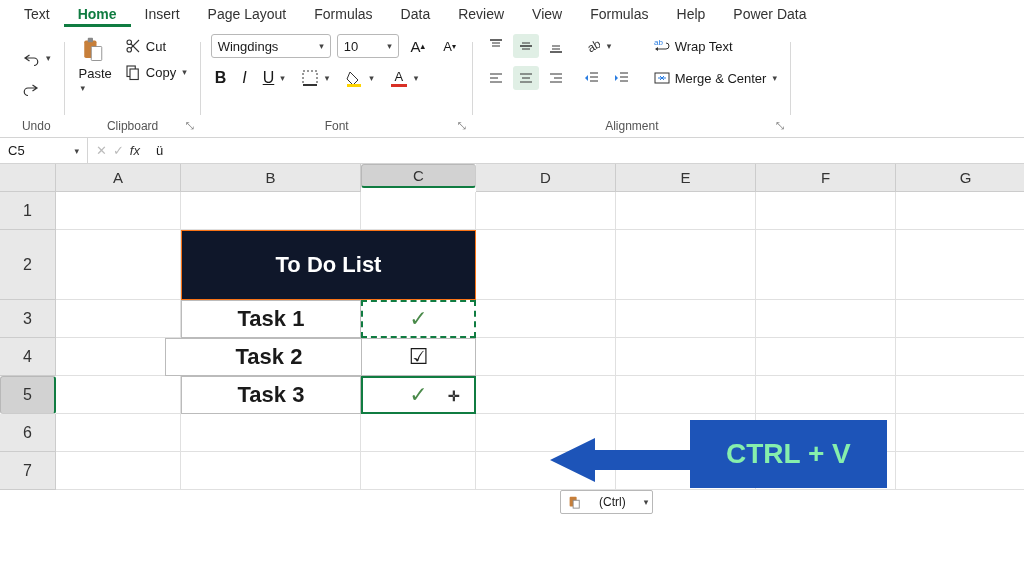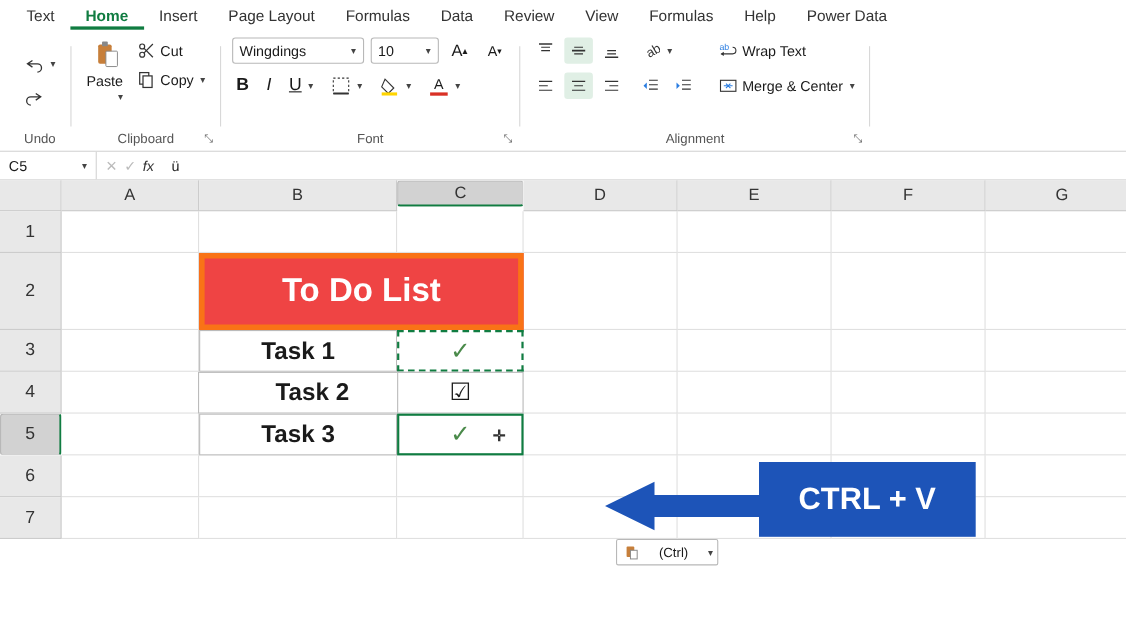--- a/index.html
+++ b/index.html
@@ -11,21 +11,21 @@
   .tabs .tab.active { color: #107c41; font-weight: 600; border-bottom: 3px solid #107c41; padding-bottom: 2px; }
 
   
   .ribbon { display: flex; border-bottom: 1px solid #d4d4d4; padding: 6px 8px 0 8px; height: 110px; }
   .group { display: flex; flex-direction: column; justify-content: space-between; border-right: 0; padding: 0 10px; position: relative; }
   .group:after { content: ""; position: absolute; right: 0; top: 8px; bottom: 22px; width: 1px; background: #d8d8d8; }
   .group-body { display: flex; align-items: flex-start; gap: 4px; height: 78px; }
   .group-label { text-align: center; font-size: 12px; color: #555; padding: 2px 0 4px 0; position: relative; }
   .launcher { position: absolute; right: -6px; bottom: 4px; width: 14px; height: 14px; display:flex; align-items:center; justify-content:center; color:#666; font-size:10px; }
 
-  .btn-col { display: flex; flex-direction: column; align-items: flex-end; justify-content: center; gap: 2px; padding: 2px 4px; cursor: pointer; border-radius: 3px; }
+  .btn-col { display: flex; flex-direction: column; align-items: flex-start; justify-content: center; gap: 2px; padding: 2px 4px; cursor: pointer; border-radius: 3px; }
   .btn-row { display: flex; align-items: center; gap: 4px; padding: 2px 4px; cursor: pointer; border-radius: 3px; height: 24px; }
   .icon { width: 18px; height: 18px; display: inline-flex; align-items: center; justify-content: center; flex-shrink: 0; }
   .icon-lg { width: 28px; height: 28px; }
   .dd { font-size: 9px; color: #444; margin-left: 2px; }
 
   .vstack { display: flex; flex-direction: column; gap: 2px; }
   .hstack { display: flex; align-items: center; gap: 2px; }
 
   .sel { border: 1px solid #b8b8b8; background: #fff; height: 24px; display: flex; align-items: center; padding: 0 6px; font-size: 13px; border-radius: 3px; gap: 4px; justify-content: space-between; }
   .sel.font { width: 120px; }
@@ -43,33 +43,33 @@
   .corner { position: absolute; left: 0; top: 0; width: 56px; height: 28px; background: #e8e8e8; border-right: 1px solid #ccc; border-bottom: 1px solid #ccc; }
   .col-headers { position: absolute; left: 56px; top: 0; display: flex; height: 28px; }
   .col-h { background: #e8e8e8; border-right: 1px solid #ccc; border-bottom: 1px solid #ccc; display: flex; align-items: center; justify-content: center; font-size: 15px; color: #333; }
   .col-h.sel { background: #d2d2d2; border-bottom: 2px solid #107c41; }
   .row-headers { position: absolute; left: 0; top: 28px; width: 56px; }
   .row-h { background: #e8e8e8; border-right: 1px solid #ccc; border-bottom: 1px solid #ccc; display: flex; align-items: center; justify-content: center; font-size: 16px; color: #333; }
   .row-h.sel { background: #d2d2d2; border-right: 2px solid #107c41; }
   .cells { position: absolute; left: 56px; top: 28px; }
   .cell { position: absolute; border-right: 1px solid #e0e0e0; border-bottom: 1px solid #e0e0e0; display: flex; align-items: center; justify-content: center; font-size: 18px; }
 
-  .header-cell { background: #ef4444; color: #fff; font-weight: 700; font-size: 30px; border: 5px solid #f97316; }
+  .header-cell { background: #0f172a; color: #fff; font-weight: 700; font-size: 22px; border: 1px solid #f97316; }
   .task-cell { font-weight: 700; font-size: 22px; border: 1px solid #bbb; background: #fff; }
   .chk-cell { border: 1px solid #bbb; background: #fff; }
   .check { color: #4a8a4a; font-size: 22px; }
   .boxcheck { font-size: 22px; }
 
   .marching { border: 2px dashed #107c41 !important; }
   .selected { border: 2px solid #107c41 !important; }
 
   .paste-opt { position: absolute; border: 1px solid #b8b8b8; background: #fff; padding: 2px 4px; display: flex; align-items: center; gap: 16px; font-size: 12px; border-radius: 2px; }
 
   .callout-arrow { position: absolute; }
-  .callout-box { position: absolute; background: #1d54b8; color: #ffffff; font-size: 28px; font-weight: 600; padding: 18px 36px; }
+  .callout-box { position: absolute; background: #1d54b8; color: #86efac; font-size: 28px; font-weight: 600; padding: 18px 36px; }
 
   .cursor-cross { position: absolute; font-size: 14px; color: #333; font-weight: 600; }
 </style>
 </head>
 <body>
 
 <div class="tabs">
   <div class="tab">Text</div>
   <div class="tab active">Home</div>
   <div class="tab">Insert</div>
@@ -413,21 +413,21 @@
       <div class="cell" style="left: 305px; top: 260px; width: 115px; height: 38px;"></div>
       <div class="cell" style="left: 420px; top: 260px; width: 140px; height: 38px;"></div>
       <div class="cell" style="left: 560px; top: 260px; width: 140px; height: 38px;"></div>
       <div class="cell" style="left: 700px; top: 260px; width: 140px; height: 38px;"></div>
       <div class="cell" style="left: 840px; top: 260px; width: 140px; height: 38px;"></div>
       <div class="cell header-cell" style="left: 125px; top: 38px; width: 295px; height: 70px;">To Do List</div>
       <div class="cell task-cell" style="left: 125px; top: 108px; width: 180px; height: 38px;">Task 1</div>
       <div class="cell chk-cell marching" style="left: 305px; top: 108px; width: 115px; height: 38px;">
         <span class="check">✓</span>
       </div>
-      <div class="cell task-cell" style="left: 124px; top: 146px; width: 208px; height: 38px;">Task 2</div>
+      <div class="cell task-cell" style="left: 109px; top: 146px; width: 208px; height: 38px;">Task 2</div>
       <div class="cell chk-cell" style="left: 305px; top: 146px; width: 115px; height: 38px;">
         <span class="boxcheck">☑</span>
       </div>
       <div class="cell task-cell" style="left: 125px; top: 184px; width: 180px; height: 38px;">Task 3</div>
       <div class="cell chk-cell selected" style="left: 305px; top: 184px; width: 115px; height: 38px;">
         <span class="check">✓</span>
       </div>
       <div class="cursor-cross" style="left: 392px; top: 196px;">✛</div>
     </div>
 </div>

